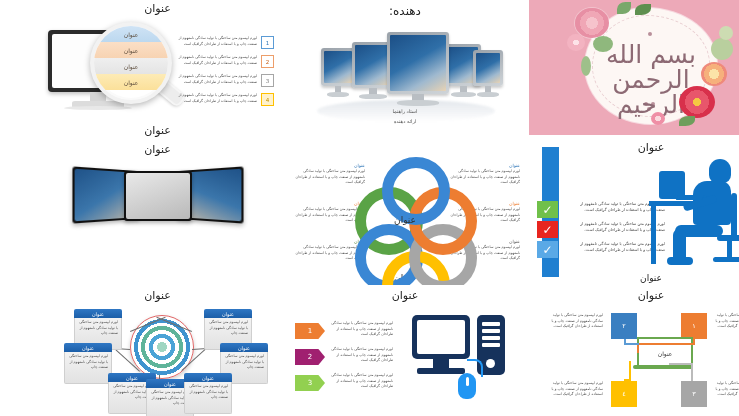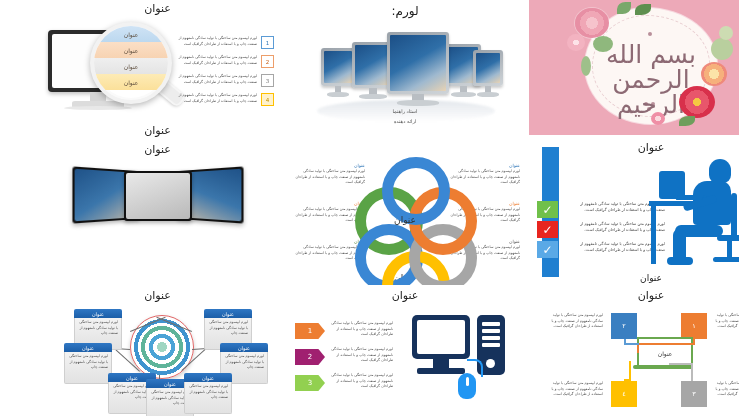--- a/index.html
+++ b/index.html
@@ -164,21 +164,21 @@
       <div class="tiny" style="width:84px">لورم ایپسوم متن ساختگی با تولید سادگی نامفهوم از صنعت چاپ و با استفاده از طراحان گرافیک است</div>
     </div>
     <div class="numrow" style="left:140px;top:93px;width:100px;">
       <div class="numbox nb4">4</div>
       <div class="tiny" style="width:84px">لورم ایپسوم متن ساختگی با تولید سادگی نامفهوم از صنعت چاپ و با استفاده از طراحان گرافیک است</div>
     </div>
     <div class="ttl" style="top:124px">عنوان</div>
   </div>
 
   <div class="panel" id="p2">
-    <div class="ttl" style="top:4px;text-align:center;padding-right:20px;font-size:12px">لورم:</div>
+    <div class="ttl" style="top:4px;text-align:center;padding-right:20px;font-size:12px">دهنده:</div>
     <div class="mrow">
       <div class="m" style="left:0px;top:18px;width:34px;height:38px">
           <i></i>
         </div>
       <div class="mst" style="left:14px;top:56px;width:6px;height:7px"></div>
       <div class="mbs" style="left:6px;top:62px;width:22px;height:5px"></div>
 
       <div class="m" style="left:31px;top:12px;width:42px;height:46px">
           <i></i>
         </div>

